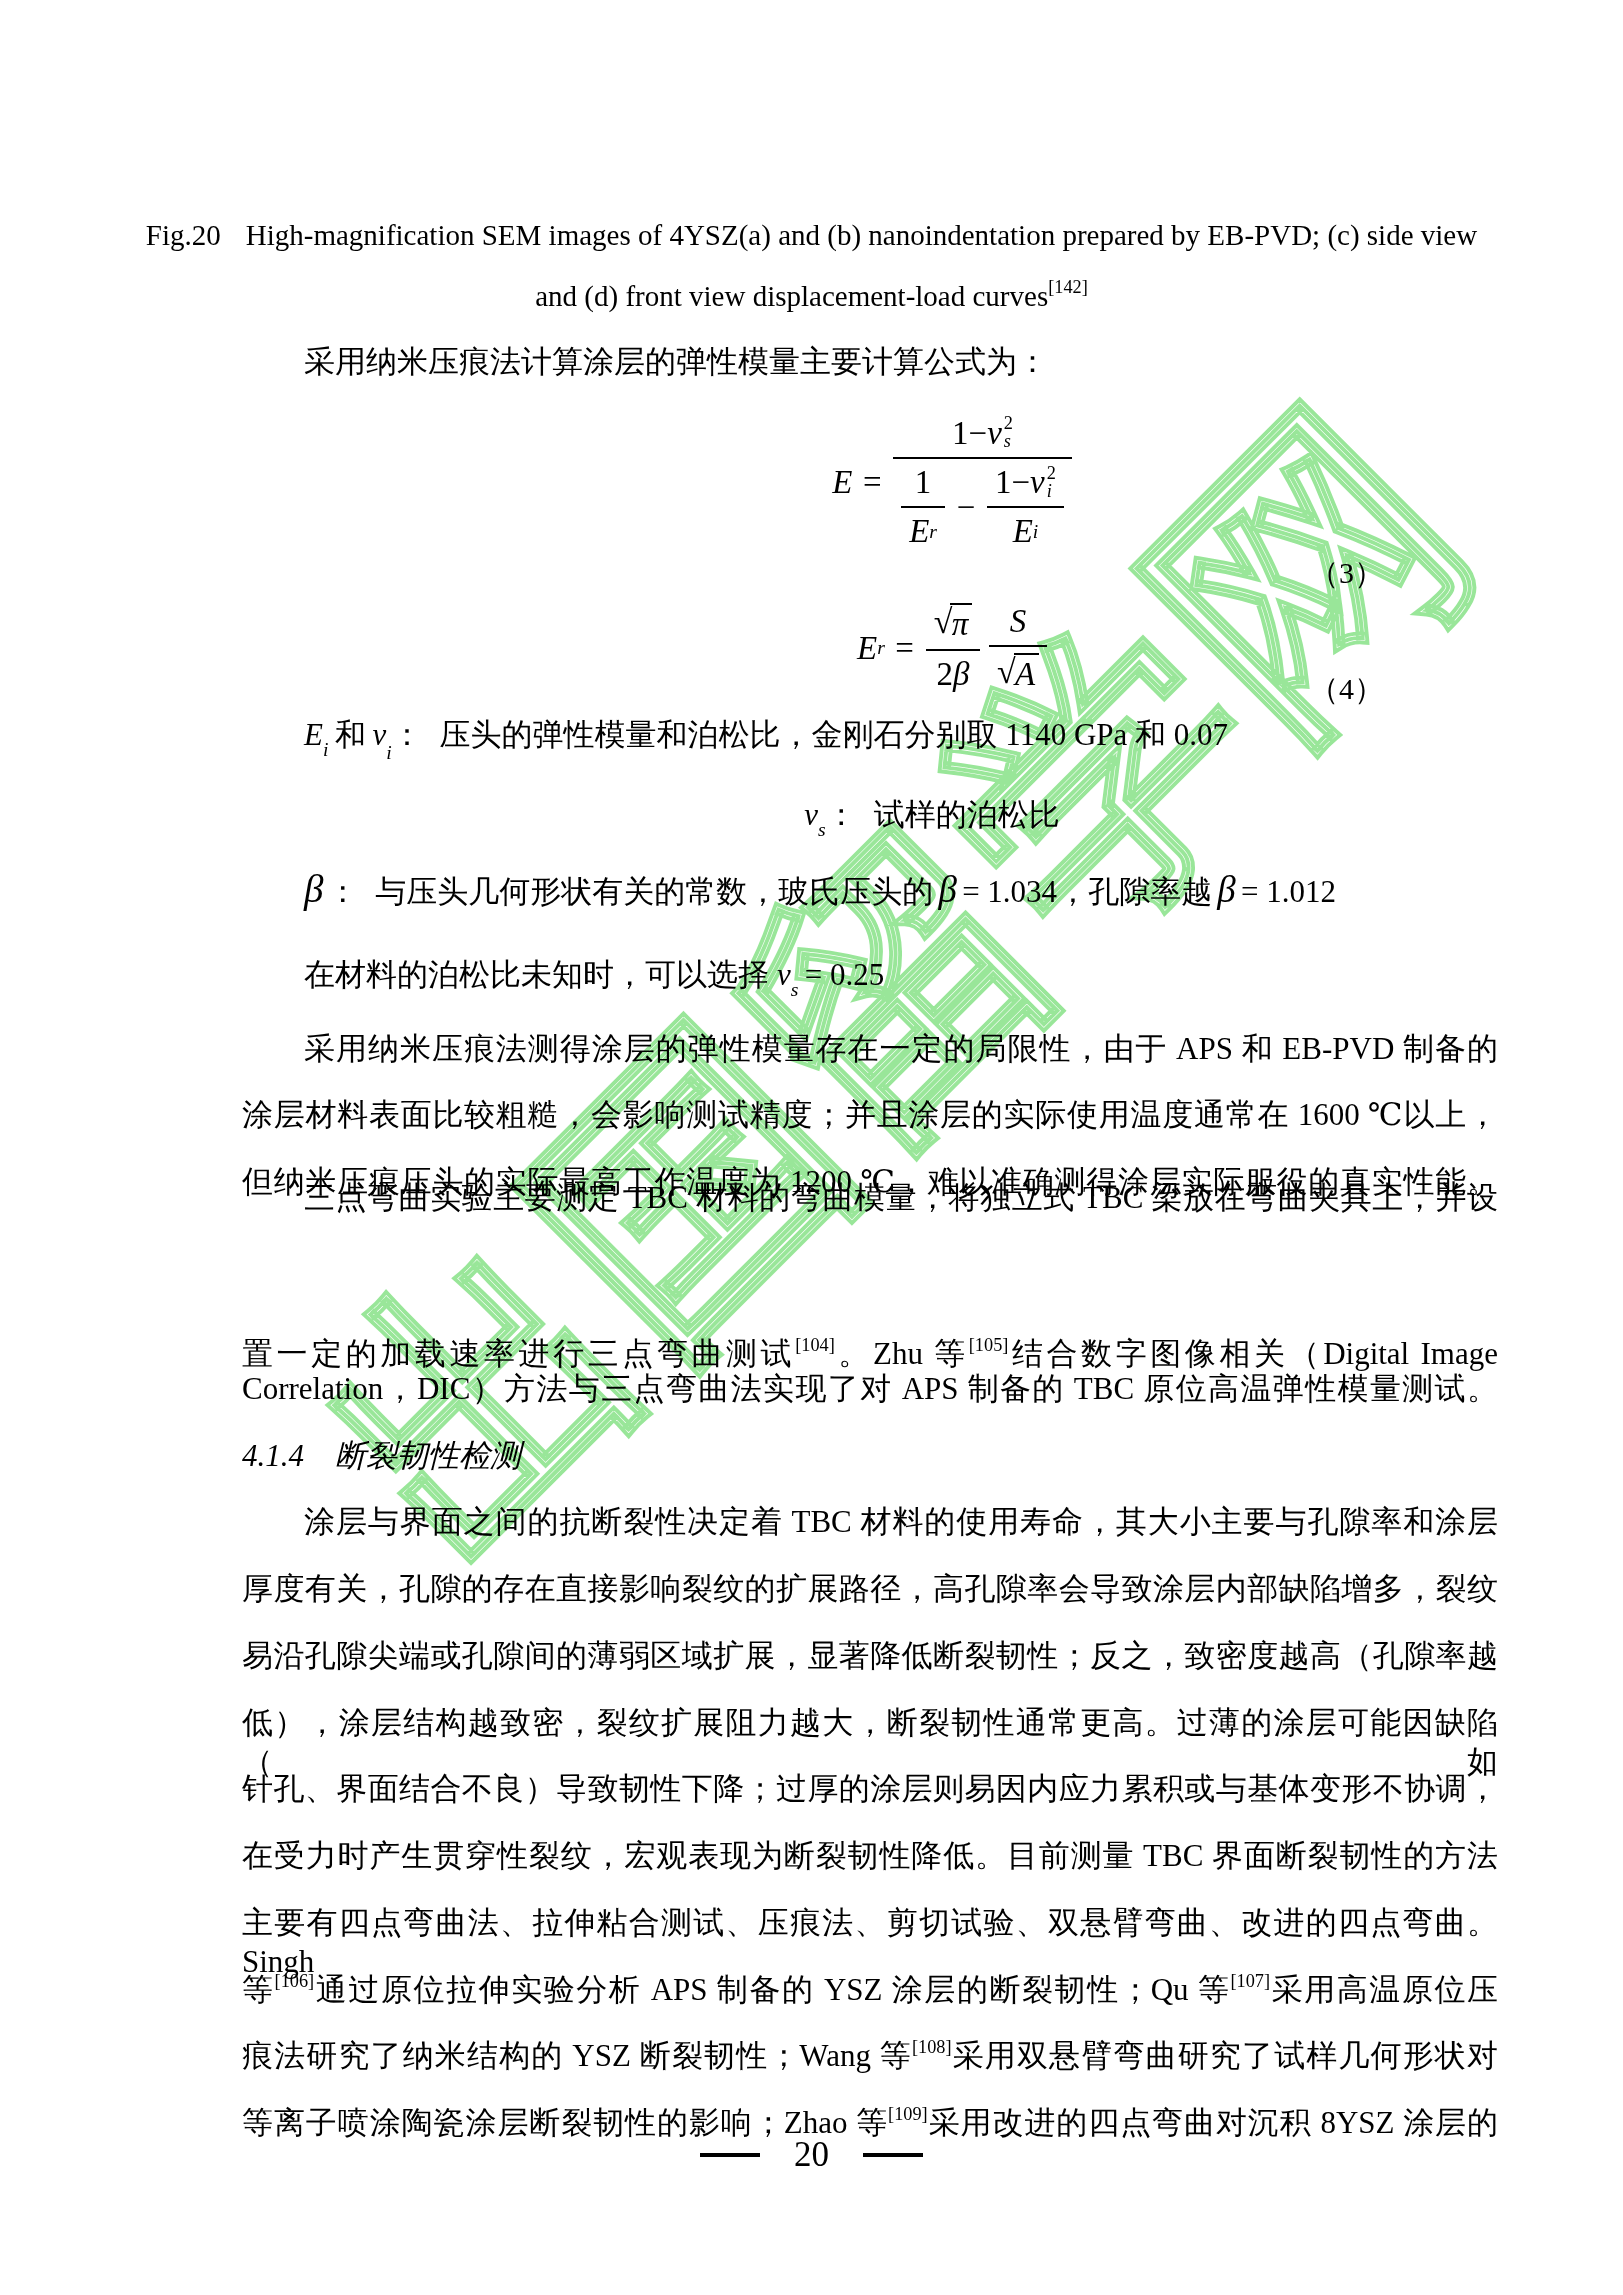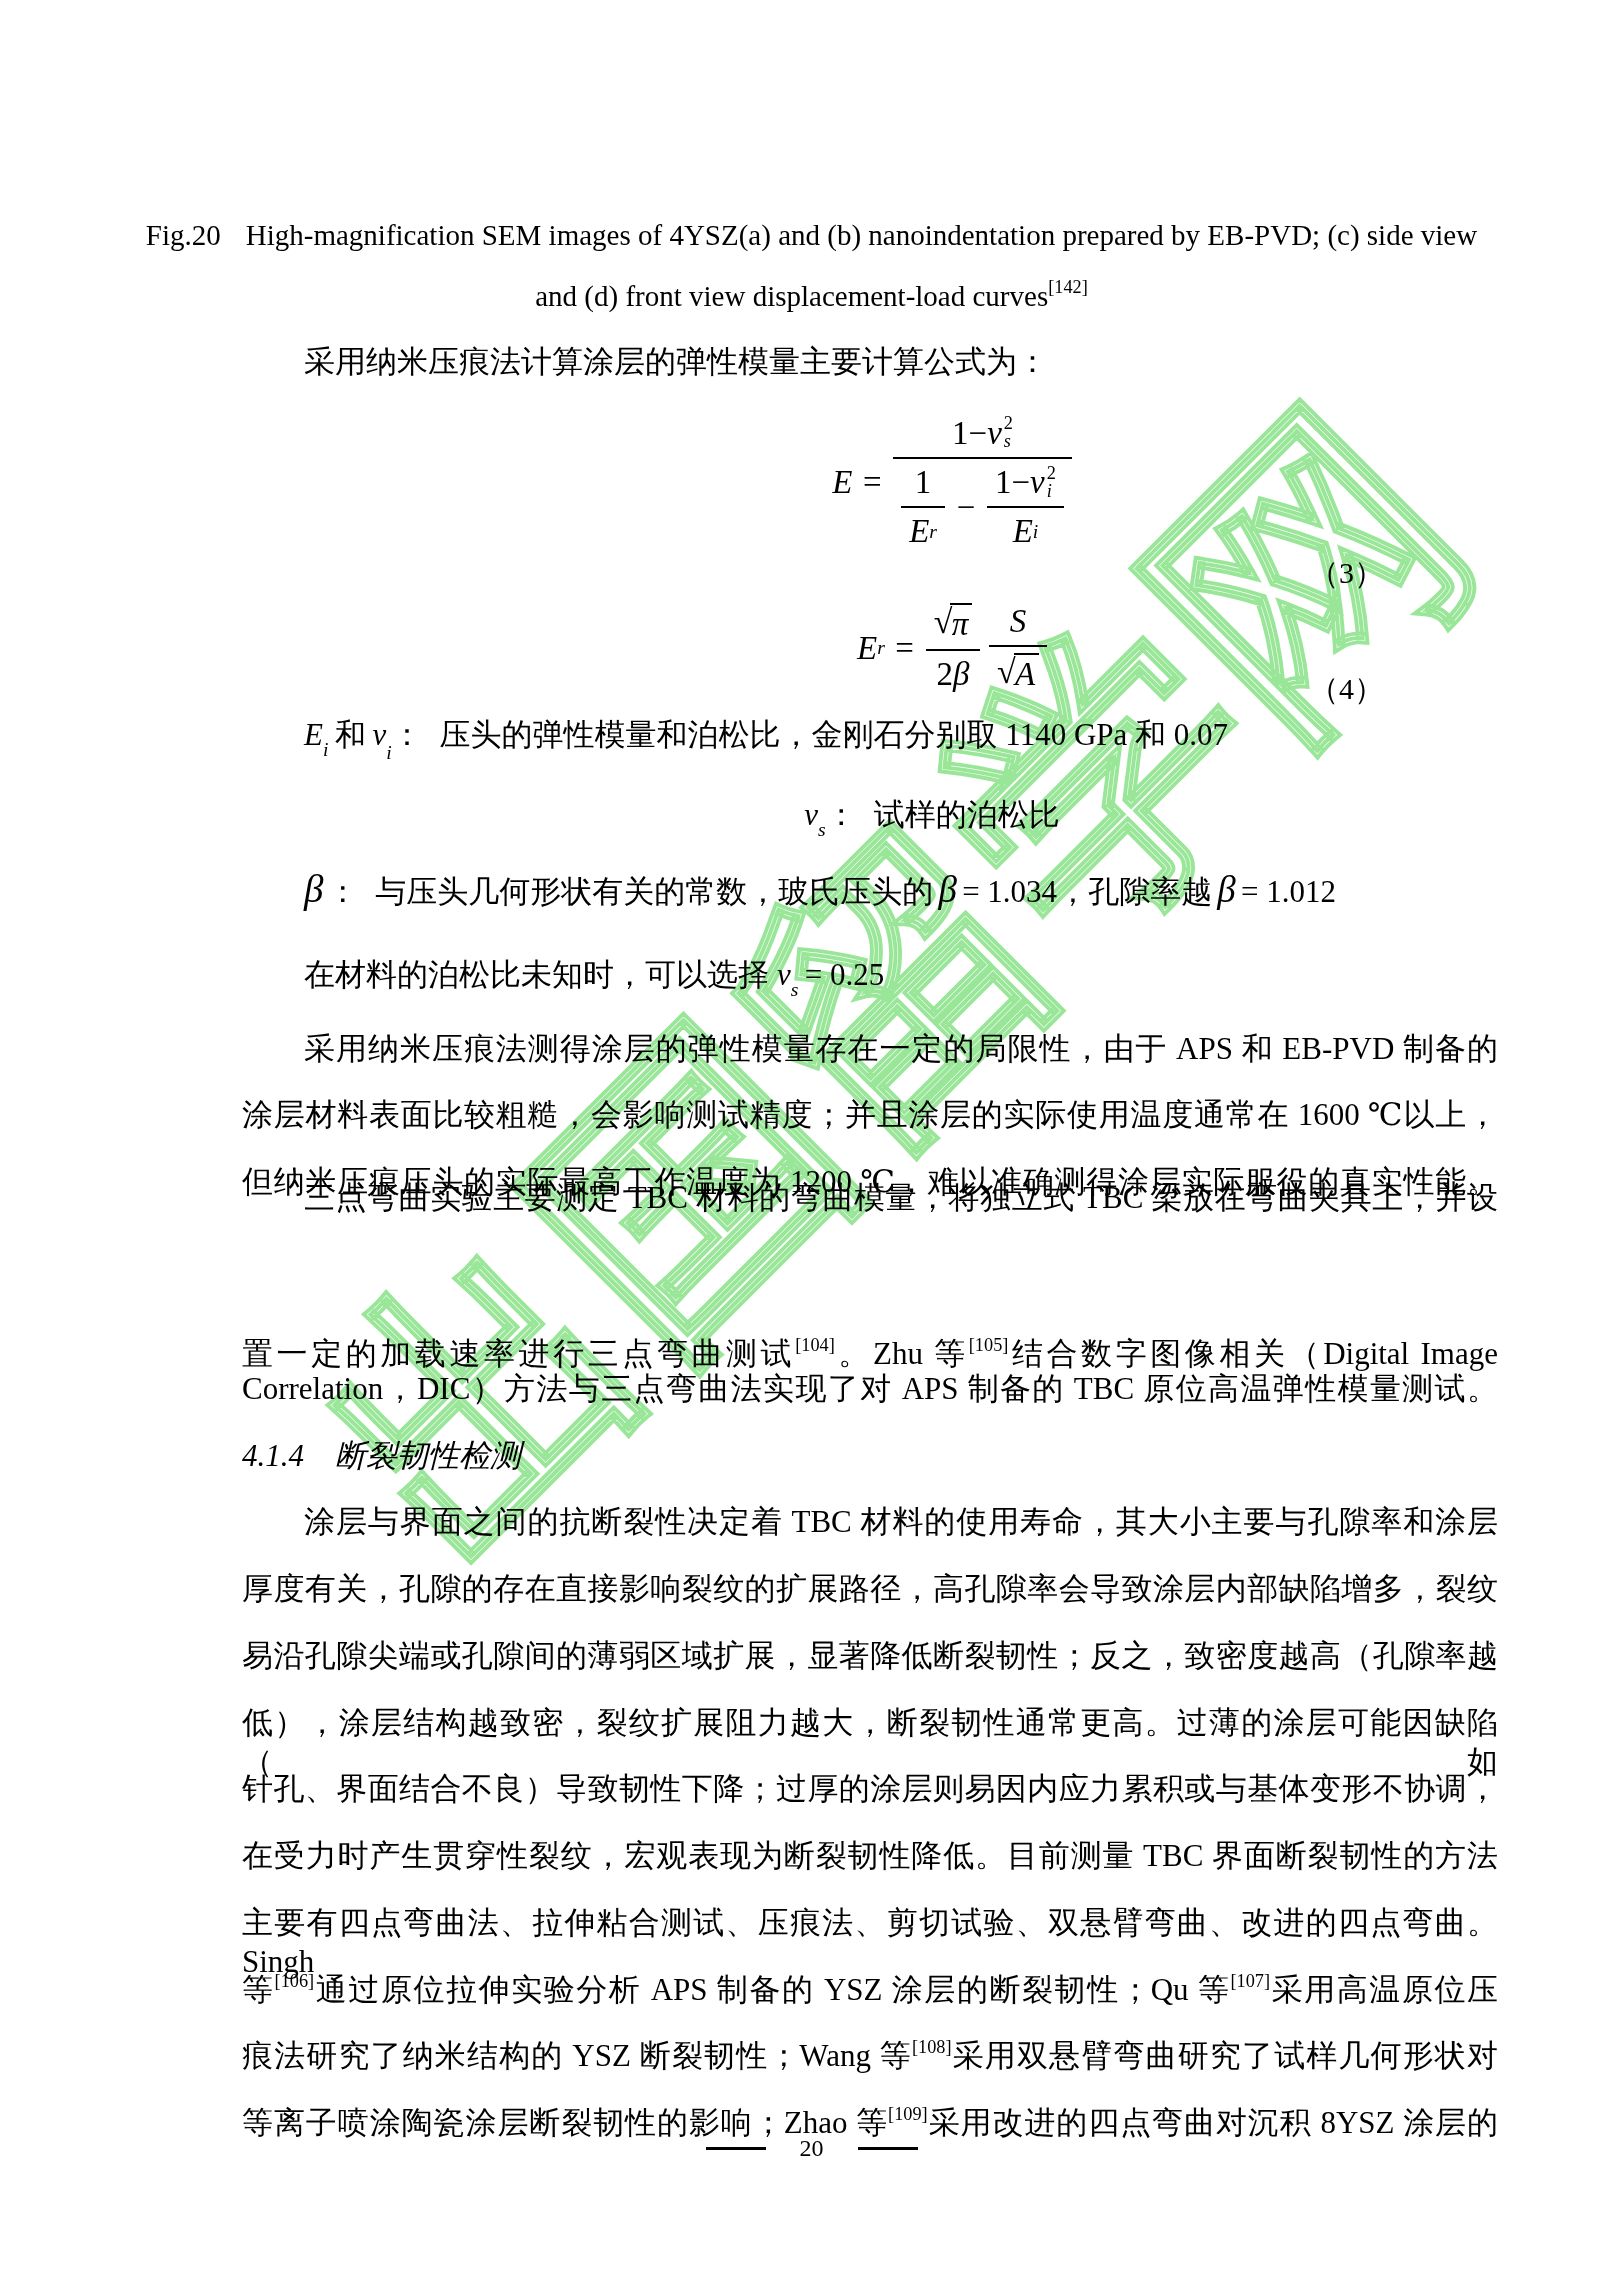--- a/index.html
+++ b/index.html
@@ -88,21 +88,21 @@
     left:1309px;
     font-size:30px;
     z-index:2;
   }
   
   .footer{
     position:absolute;
     left:0;top:2135px;width:1623px;
     display:flex;align-items:center;justify-content:center;
     gap:34px;
-    font-size:24px;
+    font-size:35px;
     z-index:2;
   }
   .footer .rule{width:60px;height:3.3px;background:#000;}
 </style>
 </head>
 <body>
 
 <div class="page">
 
   <div class="watermark">出国留学网</div>

